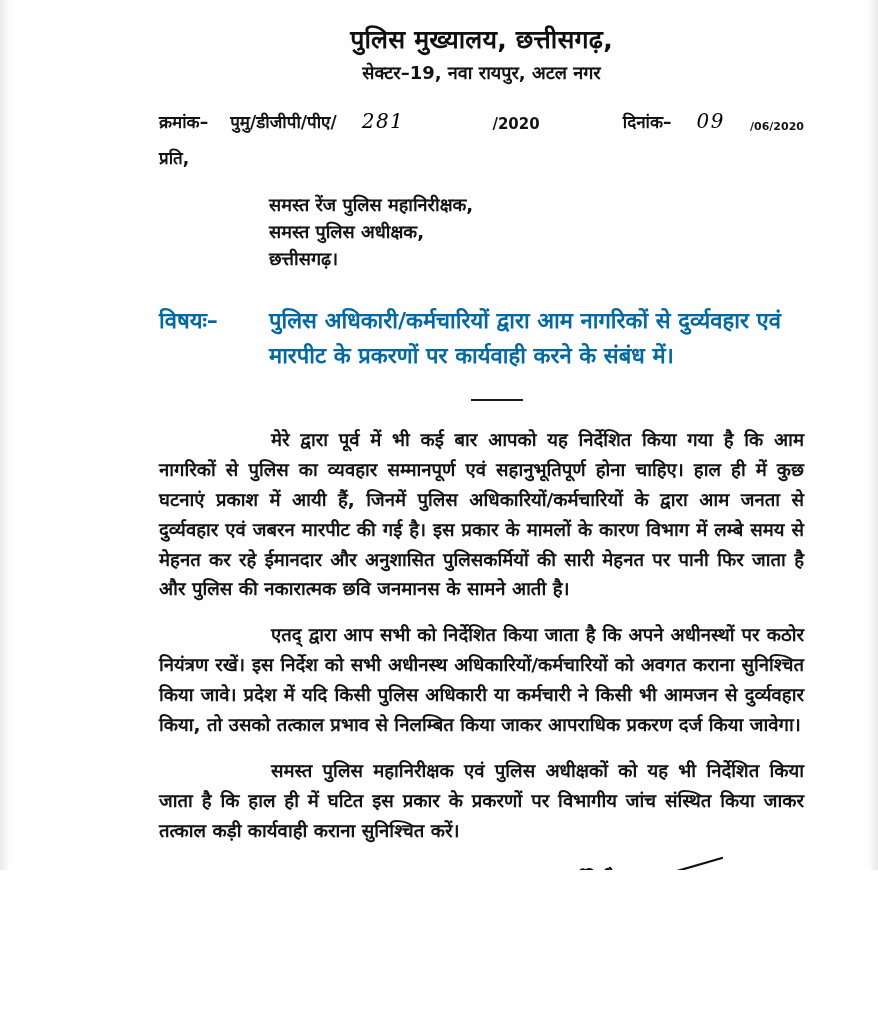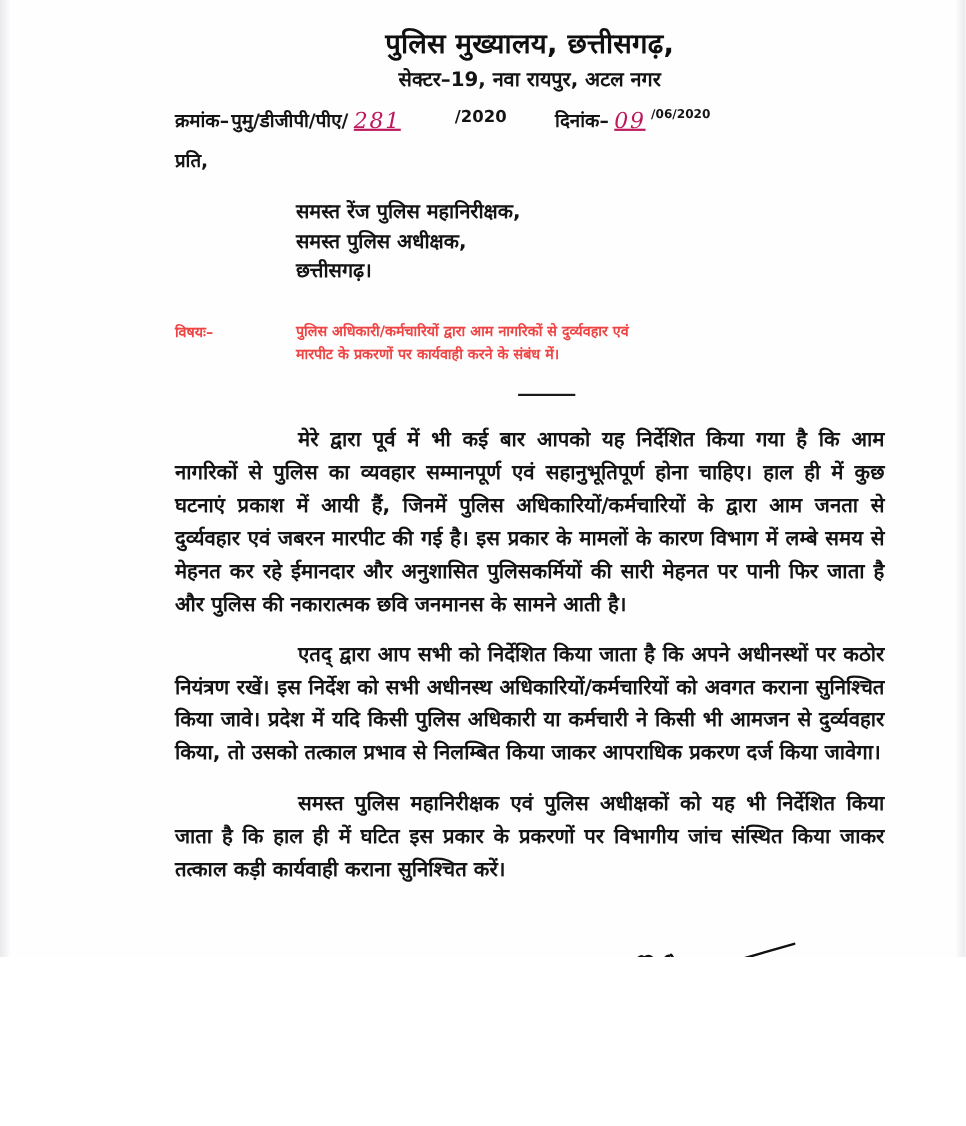--- a/index.html
+++ b/index.html
@@ -62,38 +62,38 @@
     font-weight: 600;
     font-size: 18px;
     line-height: 1.4;
     margin-top: 5px;
     color: #131313;
   }
 
   
   .ref-row {
     display: flex;
-    align-items: flex-start;
-    margin-top: 12px;
+    align-items: flex-end;
+    margin-top: 24px;
     font-family: "DejaVu Sans", sans-serif;
     font-size: 17px;
     color: #141414;
     white-space: nowrap;
+    gap: 20px;
   }
   .ref-row .ref-label { font-weight: 600; }
   .ref-row .ref-body  { font-weight: 600; margin-left: 2px; }
   .handwritten {
     font-family: "DejaVu Serif", serif;
     font-style: italic;
     font-weight: 400;
     font-size: 20px;
-    color: #be185d;
+    color: #000000;
     letter-spacing: 1.5px;
     padding: 0 5px;
-    text-decoration: underline;
   }
   .ref-row .year { font-weight: 600; font-size: 15px; }
   .ref-row .spacer-lg { display: inline-block; width: 44px; }
   .ref-row .date-label { font-weight: 600; margin-left: 0; }
   .ref-row .date-value { font-weight: 600; font-size: 11px; }
 
   .to-line {
     font-family: "DejaVu Sans", sans-serif;
     font-weight: 600;
     font-size: 17px;
@@ -110,22 +110,22 @@
     font-size: 18px;
     line-height: 1.5;
     color: #131313;
   }
 
   
   .subject-block {
     display: flex;
     margin-top: 32px;
     font-family: "DejaVu Sans", sans-serif;
-    font-size: 13px;
-    color: #ef4444;
+    font-size: 22px;
+    color: #0369a1;
   }
   .subject-label {
     font-weight: 600;
     width: 110px;
     flex: 0 0 110px;
   }
   .subject-text {
     flex: 1;
     font-weight: 600;
     line-height: 1.55;

